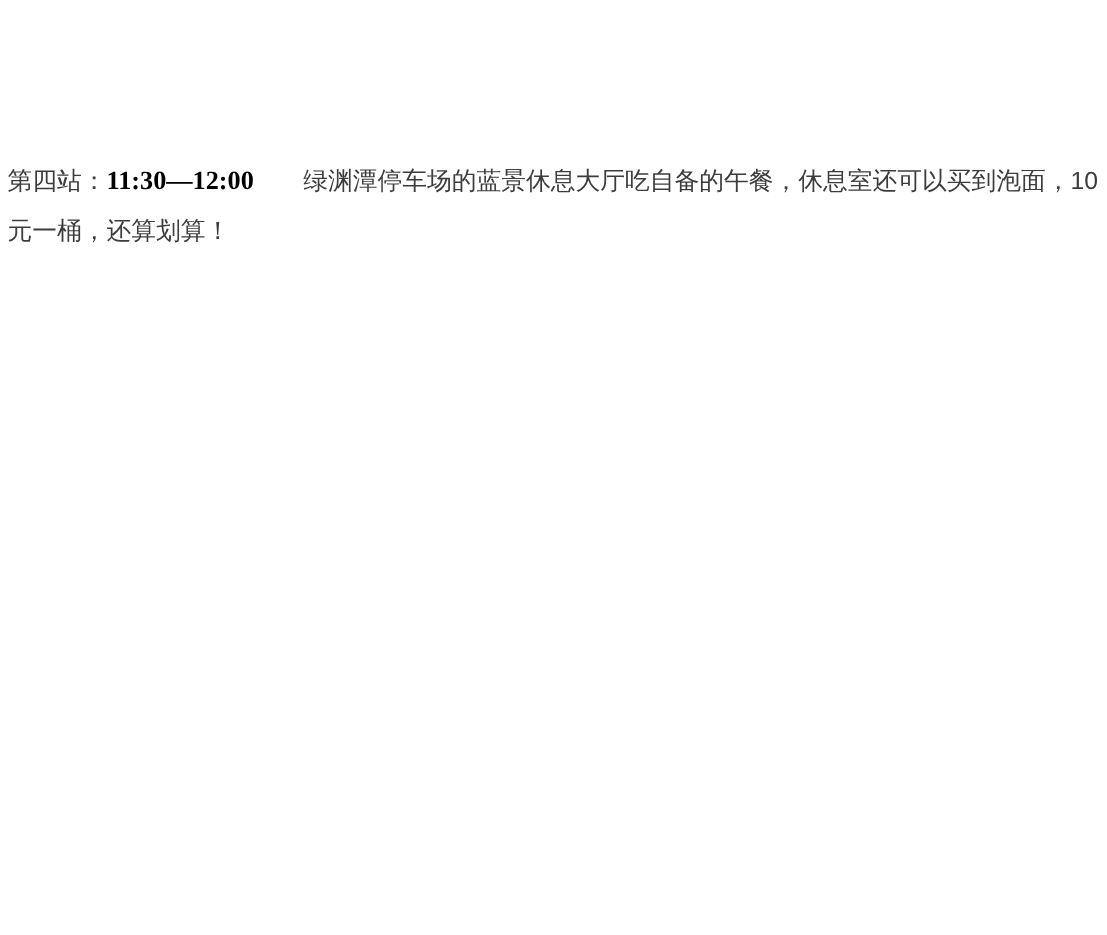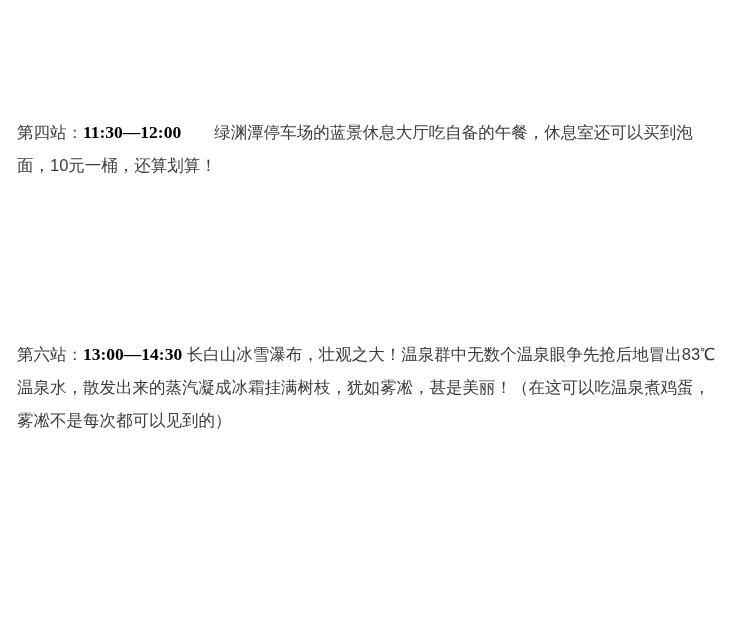--- a/index.html
+++ b/index.html
@@ -16,41 +16,40 @@
     box-sizing: border-box;
     width: 738px;
     padding: 5px 4px 0 5px;
     font-family: "Liberation Sans", sans-serif;
     font-size: 16.5px;
     line-height: 33px;
     color: #3c3c3c;
     white-space: pre-wrap;
     word-break: break-all;
   }
-  p { margin: 12px; padding: 0; }
+  p { margin: 0; padding: 0; }
   .time {
     font-family: "Liberation Serif", serif;
     font-weight: bold;
     color: #000000;
     font-size: 17.5px;
   }
   .red {
     color: #ff0000;
     font-weight: bold;
   }
 </style>
 </head>
 <body>
 
 <div class="page">
 
   <p class="para"><span>第四站：</span><strong class="time">11:30—12:00</strong><span>　　绿渊潭停车场的蓝景休息大厅吃自备的午餐，休息室还可以买到泡面，10元一桶，还算划算！</span><strong class="red"></strong><span></span></p>
 
 
-  <p class="para"><span>第六站：</span><strong class="time">13:00—14:30</strong><span> 长白山冰雪瀑布，壮观之大！温泉群中无数个温泉眼争先抢后地冒出83℃温泉水，散发出来的蒸汽凝成冰霜挂满树枝，犹如雾凇，甚是美丽！（在这可以吃温泉煮鸡蛋，雾凇不是每次都可以见到的）</span><strong class="red"></strong><span></span></p>
 
   
 
   
 
   
 
   
   
   

